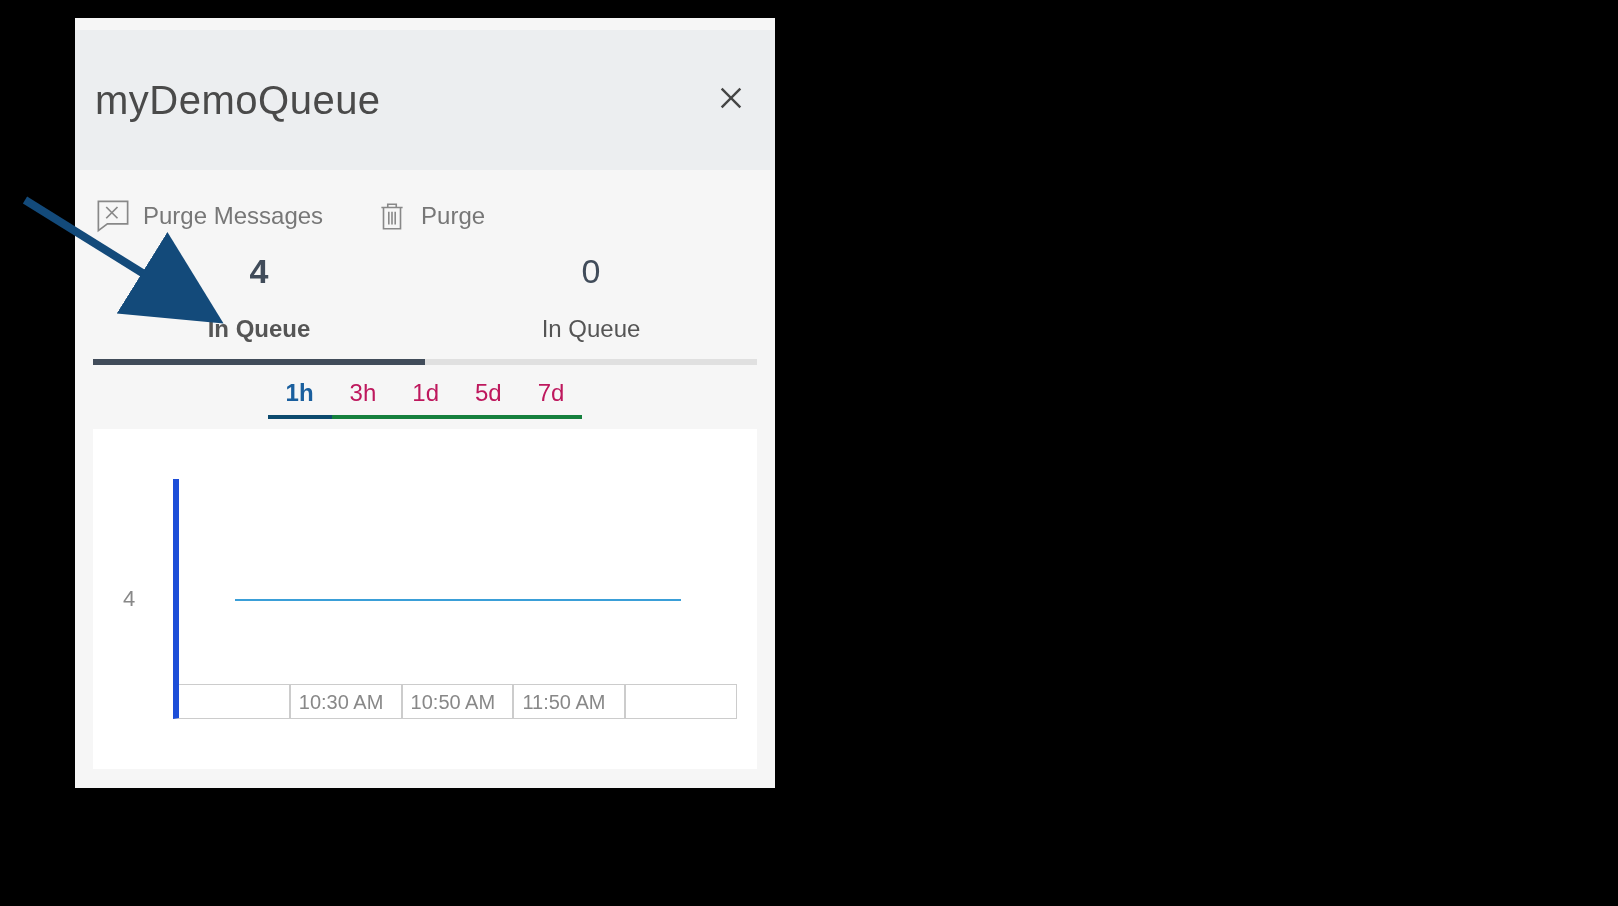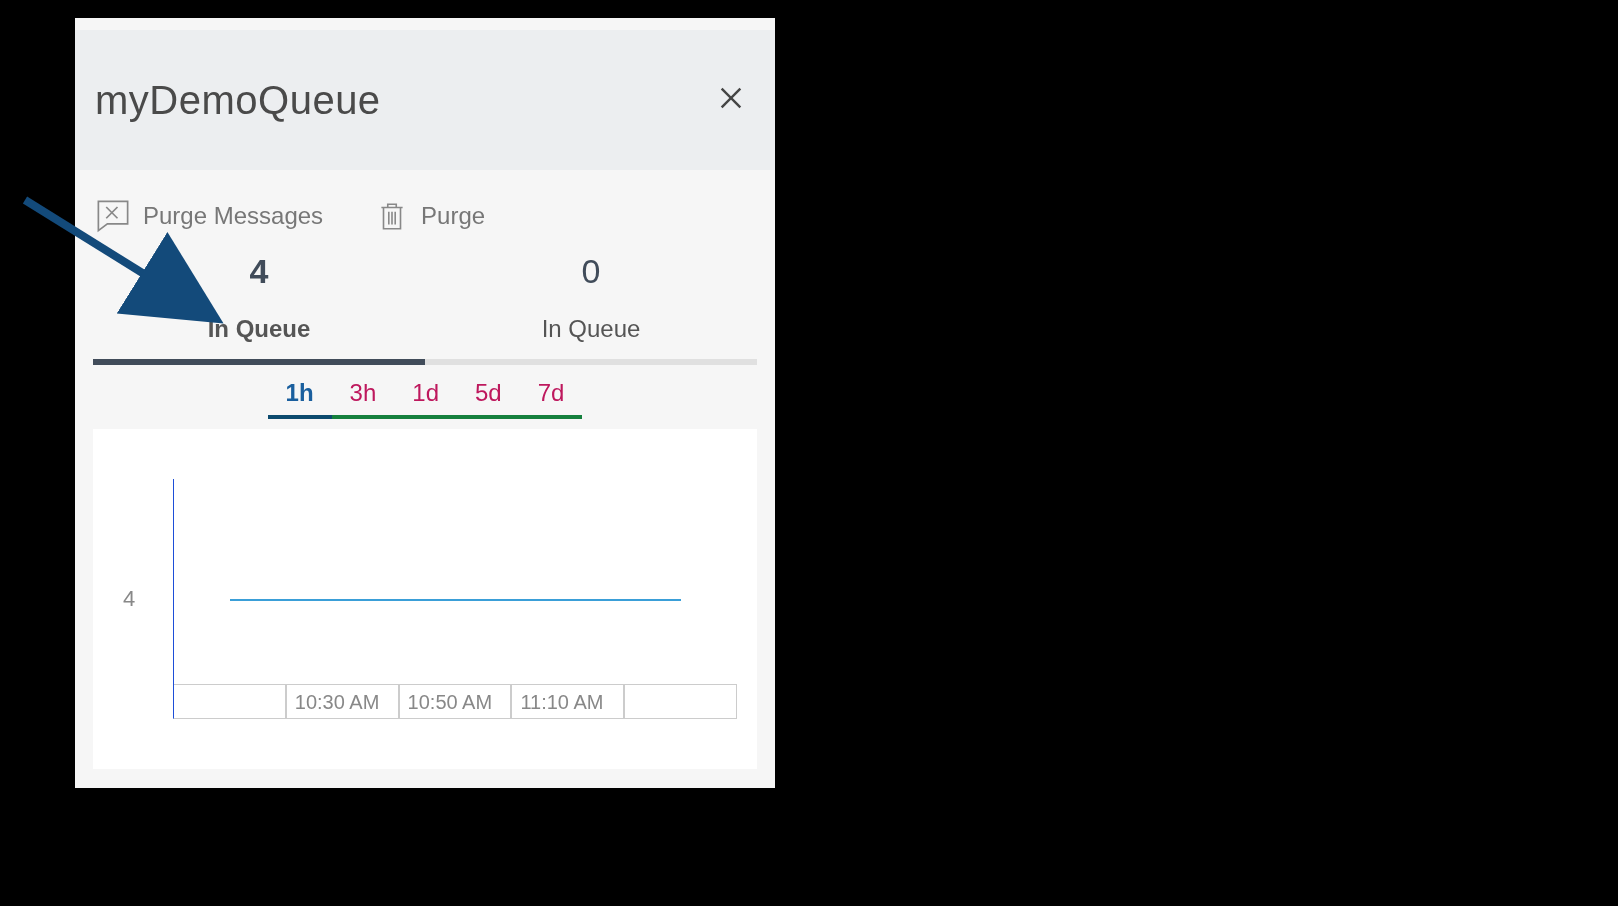--- a/index.html
+++ b/index.html
@@ -52,21 +52,21 @@
   
   .time-range{display:flex;justify-content:center;gap:0;margin:14px 18px 10px;}
   .tr-item{
     font-size:24px;color:#be185d;cursor:pointer;
     padding:0 18px 8px;border-bottom:4px solid #15803d;
   }
   .tr-item.active{color:#1a5f9e;font-weight:700;border-bottom:4px solid #0c4a6e;}
   
   .chart-wrap{background:#fff;margin:8px 18px 0;height:340px;position:relative;}
   .y-tick{position:absolute;left:30px;color:#888;font-size:22px;transform:translateY(-50%);}
-  .plot{position:absolute;left:80px;right:20px;top:50px;bottom:50px;border-left:1px solid #1d4ed8;border-bottom:1px solid #ccc;}
+  .plot{position:absolute;left:80px;right:20px;top:50px;bottom:50px;border-left:6px solid #1d4ed8;border-bottom:1px solid #ccc;}
   .plot-line{position:absolute;height:2px;background:#3a9fd8;}
   .x-grid{position:absolute;bottom:0;top:auto;display:flex;width:100%;}
   .x-cell{flex:1;border:1px solid #ccc;border-bottom:none;color:#888;font-size:20px;text-align:left;padding:6px 8px 0;height:34px;box-sizing:border-box;}
   .x-cell:first-child{border-left:none;}
   
   .annotation-arrow{position:absolute;left:0;top:190px;pointer-events:none;}
 </style>
 </head>
 <body>
 
@@ -119,21 +119,21 @@
   </div>
 
   <div class="chart-wrap">
     <div class="y-tick" style="top:50%;">4</div>
     <div class="plot">
       <div class="plot-line" style="left:10%;right:10%;top:50%;"></div>
       <div class="x-grid">
         <div class="x-cell"></div>
         <div class="x-cell">10:30 AM</div>
         <div class="x-cell">10:50 AM</div>
-        <div class="x-cell">11:10 AM</div>
+        <div class="x-cell">11:50 AM</div>
         <div class="x-cell"></div>
       </div>
     </div>
   </div>
 
 </div>
 
 <svg class="annotation-arrow" width="260" height="170">
   <defs>
     <marker id="ah" markerWidth="14" markerHeight="14" refX="10" refY="6" orient="auto">

